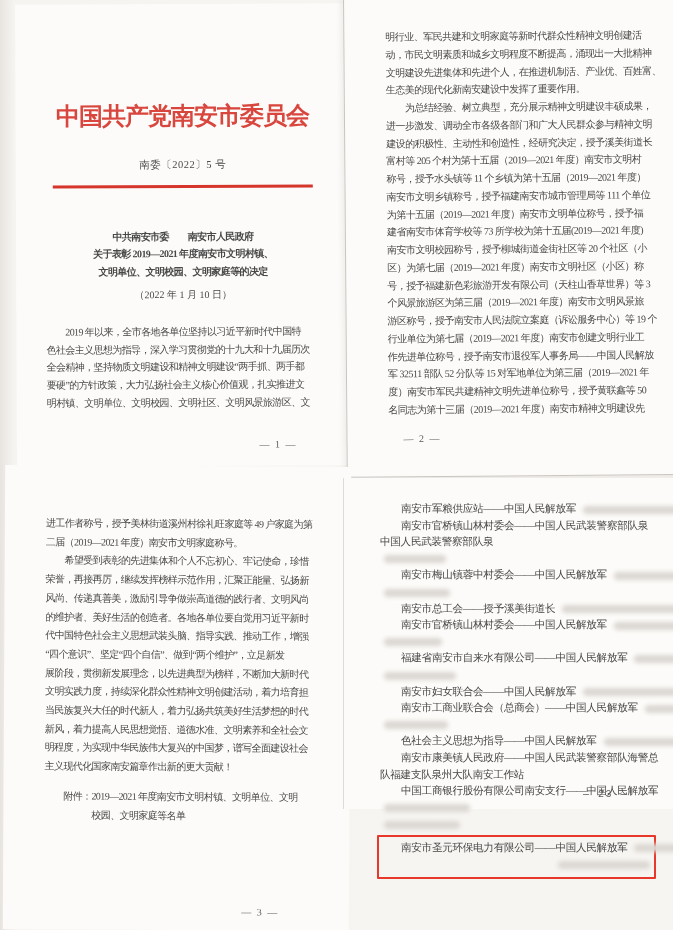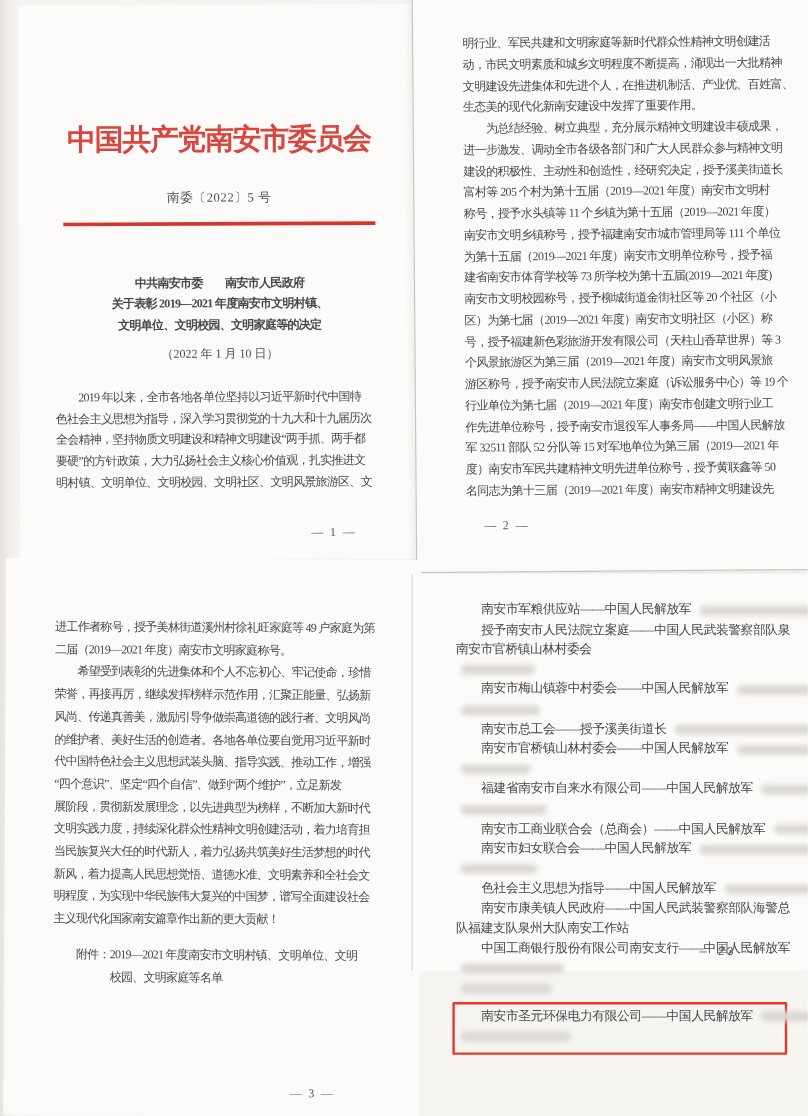--- a/index.html
+++ b/index.html
@@ -43,21 +43,21 @@
   .pn4{bottom:9px;right:46px;font-family:Liberation Mono, monospace;}
 
   
   .p4 .listblock{padding:23px 24px 0 36px;}
   .row{font-size:10.6px;line-height:16.6px;letter-spacing:-0.3px;white-space:nowrap;color:#464646;}
   .row.ind{padding-left:21px;}
   .blurpatch{display:inline-block;height:8px;border-radius:4px;background:#dbd7d2;
              filter:blur(2px);vertical-align:middle;margin-left:7px;}
   .row.wraponly .blurpatch{margin-left:4px;}
   .red-box{border:2px solid #e8382b;border-radius:1px;
-           margin:2px -6px 0 -3px;padding:3px 4px 4px 1px;}
+           margin:2px -6px 0 -3px;padding:3px 4px 4px 1px;text-align:right;}
 </style>
 </head>
 <body>
 
 <div class="page p1">
   <div class="orghead">中国共产党南安市委员会</div>
   <div class="docno">南委〔2022〕5 号</div>
   <div class="redrule"></div>
   <div class="titleblock">
       <div class="tline">中共南安市委　　南安市人民政府</div>
@@ -126,32 +126,32 @@
         <div class="tline">　　　　　校园、文明家庭等名单</div>
       </div>
   </div>
   <div class="pagenum pn3">— 3 —</div>
 </div>
 
 <div class="page p4">
   <div class="listblock">
     <div>
         <div class="row ind"><span>南安市军粮供应站——中国人民解放军</span><span class="blurpatch" style="width: 95px;"></span></div>
-        <div class="row ind"><span>授予南安市人民法院立案庭——中国人民武装警察部队泉</span></div>
-        <div class="row"><span>南安市官桥镇山林村委会</span></div>
+        <div class="row ind"><span>南安市官桥镇山林村委会——中国人民武装警察部队泉</span></div>
+        <div class="row"><span>中国人民武装警察部队泉</span></div>
         <div class="row wraponly"><span class="blurpatch" style="width: 62px;"></span></div>
         <div class="row ind"><span>南安市梅山镇蓉中村委会——中国人民解放军</span><span class="blurpatch" style="width: 100px;"></span></div>
         <div class="row wraponly"><span class="blurpatch" style="width: 66px;"></span></div>
         <div class="row ind"><span>南安市总工会——授予溪美街道长</span><span class="blurpatch" style="width: 142px;"></span></div>
         <div class="row ind"><span>南安市官桥镇山林村委会——中国人民解放军</span><span class="blurpatch" style="width: 95px;"></span></div>
         <div class="row wraponly"><span class="blurpatch" style="width: 58px;"></span></div>
         <div class="row ind"><span>福建省南安市自来水有限公司——中国人民解放军</span><span class="blurpatch" style="width: 80px;"></span></div>
         <div class="row wraponly"><span class="blurpatch" style="width: 72px;"></span></div>
+        <div class="row ind"><span>南安市妇女联合会——中国人民解放军</span><span class="blurpatch" style="width: 122px;"></span></div>
         <div class="row ind"><span>南安市工商业联合会（总商会）——中国人民解放军</span><span class="blurpatch" style="width: 68px;"></span></div>
-        <div class="row ind"><span>南安市妇女联合会——中国人民解放军</span><span class="blurpatch" style="width: 122px;"></span></div>
         <div class="row wraponly"><span class="blurpatch" style="width: 64px;"></span></div>
         <div class="row ind"><span>色社会主义思想为指导——中国人民解放军</span><span class="blurpatch" style="width: 112px;"></span></div>
         <div class="row ind"><span>南安市康美镇人民政府——中国人民武装警察部队海警总</span></div>
         <div class="row"><span>队福建支队泉州大队南安工作站</span></div>
         <div class="row ind"><span>中国工商银行股份有限公司南安支行——中国人民解放军</span></div>
         <div class="row wraponly"><span class="blurpatch" style="width: 86px;"></span></div>
         <div class="row wraponly"><span class="blurpatch" style="width: 76px;"></span></div>
       </div>
     <div class="red-box">
         <div class="row ind"><span>南安市圣元环保电力有限公司——中国人民解放军</span><span class="blurpatch" style="width: 56px;"></span></div>

